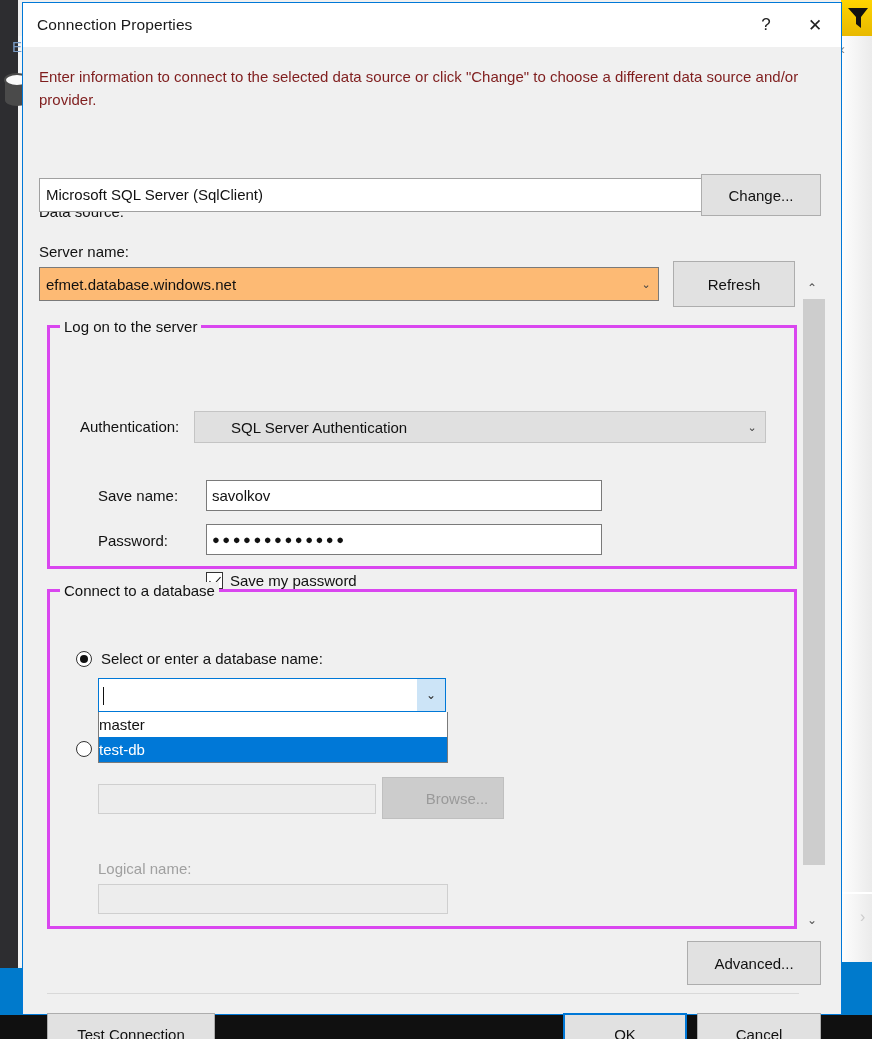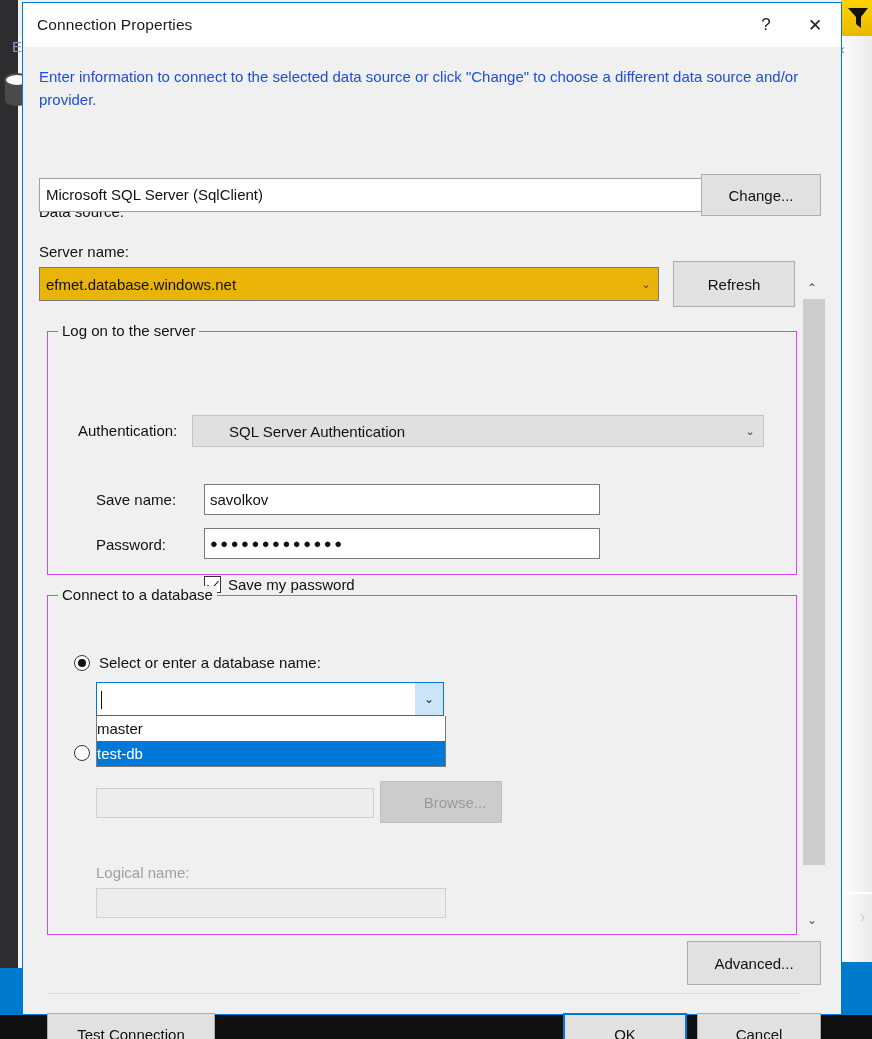--- a/index.html
+++ b/index.html
@@ -47,21 +47,21 @@
   .title-text { margin-left: 14px; font-size: 15.5px; color: #1a1a1a; letter-spacing: .1px; }
   .tb-btns { margin-left: auto; display: flex; height: 100%; }
   .tb-btn { width: 46px; height: 44px; display: flex; align-items: center; justify-content: center;
             font-size: 17px; color: #222; }
   .tb-btn.close { width: 52px; }
 
   .dlg-body { position: relative; flex: 1 1 auto; padding: 0; }
 
   .intro {
     position: absolute; left: 16px; top: 18px; width: 762px;
-    font-size: 15px; color: #1d4ed8; line-height: 1.55;
+    font-size: 15px; color: #7f1d1d; line-height: 1.55;
   }
 
   .lbl { font-size: 15px; color: #111; }
 
   .ds-label { position: absolute; left: 16px; top: 108px; margin-top: 48px; }
   .ds-input {
     position: absolute; left: 16px; top: 131px; width: 668px; height: 34px;
     background: #fff; border: 1px solid #a0a0a0;
     font-size: 15px; color: #111; padding: 0 6px; line-height: 32px;
     white-space: nowrap; overflow: hidden;
@@ -70,28 +70,28 @@
     background: #e1e1e1; border: 1px solid #adadad; font-size: 15px; color: #111;
     display: flex; align-items: center; justify-content: center;
     font-family: "Liberation Sans", sans-serif;
   }
   .btn.disabled { color: #9a9a9a; background: #cccccc; border-color: #bfbfbf; }
   .btn-change { position: absolute; left: 678px; top: 127px; width: 120px; height: 42px; text-align: right; }
 
   .sn-label { position: absolute; left: 16px; top: 196px; }
   .sn-combo {
     position: absolute; left: 16px; top: 220px; width: 620px; height: 34px;
-    background: #eab308; border: 1px solid #7a7a7a; display: flex; align-items: center;
+    background: #fdba74; border: 1px solid #7a7a7a; display: flex; align-items: center;
   }
   .sn-combo .val { flex: 1; padding-left: 6px; font-size: 15px; color: #111; white-space: nowrap; overflow: hidden; }
   .sn-combo .arrow { width: 24px; text-align: center; font-size: 11px; color: #444; }
   .btn-refresh { position: absolute; left: 650px; top: 214px; width: 122px; height: 46px; }
 
   
-  .group { position: absolute; border: 1px solid #d946ef; margin-top: 6px; }
+  .group { position: absolute; border: 3px solid #d946ef; }
   .group > .gtitle {
     position: absolute; top: -10px; left: 10px; background: #f0f0f0; padding: 0 4px;
     font-size: 15px; color: #111;
   }
   #grp-logon { left: 24px; top: 278px; width: 750px; height: 244px; }
   #grp-db   { left: 24px; top: 542px; width: 750px; height: 340px; }
 
   .auth-label { position: absolute; left: 30px; top: 90px; }
   .auth-select {
     position: absolute; left: 144px; top: 83px; width: 572px; height: 32px;

